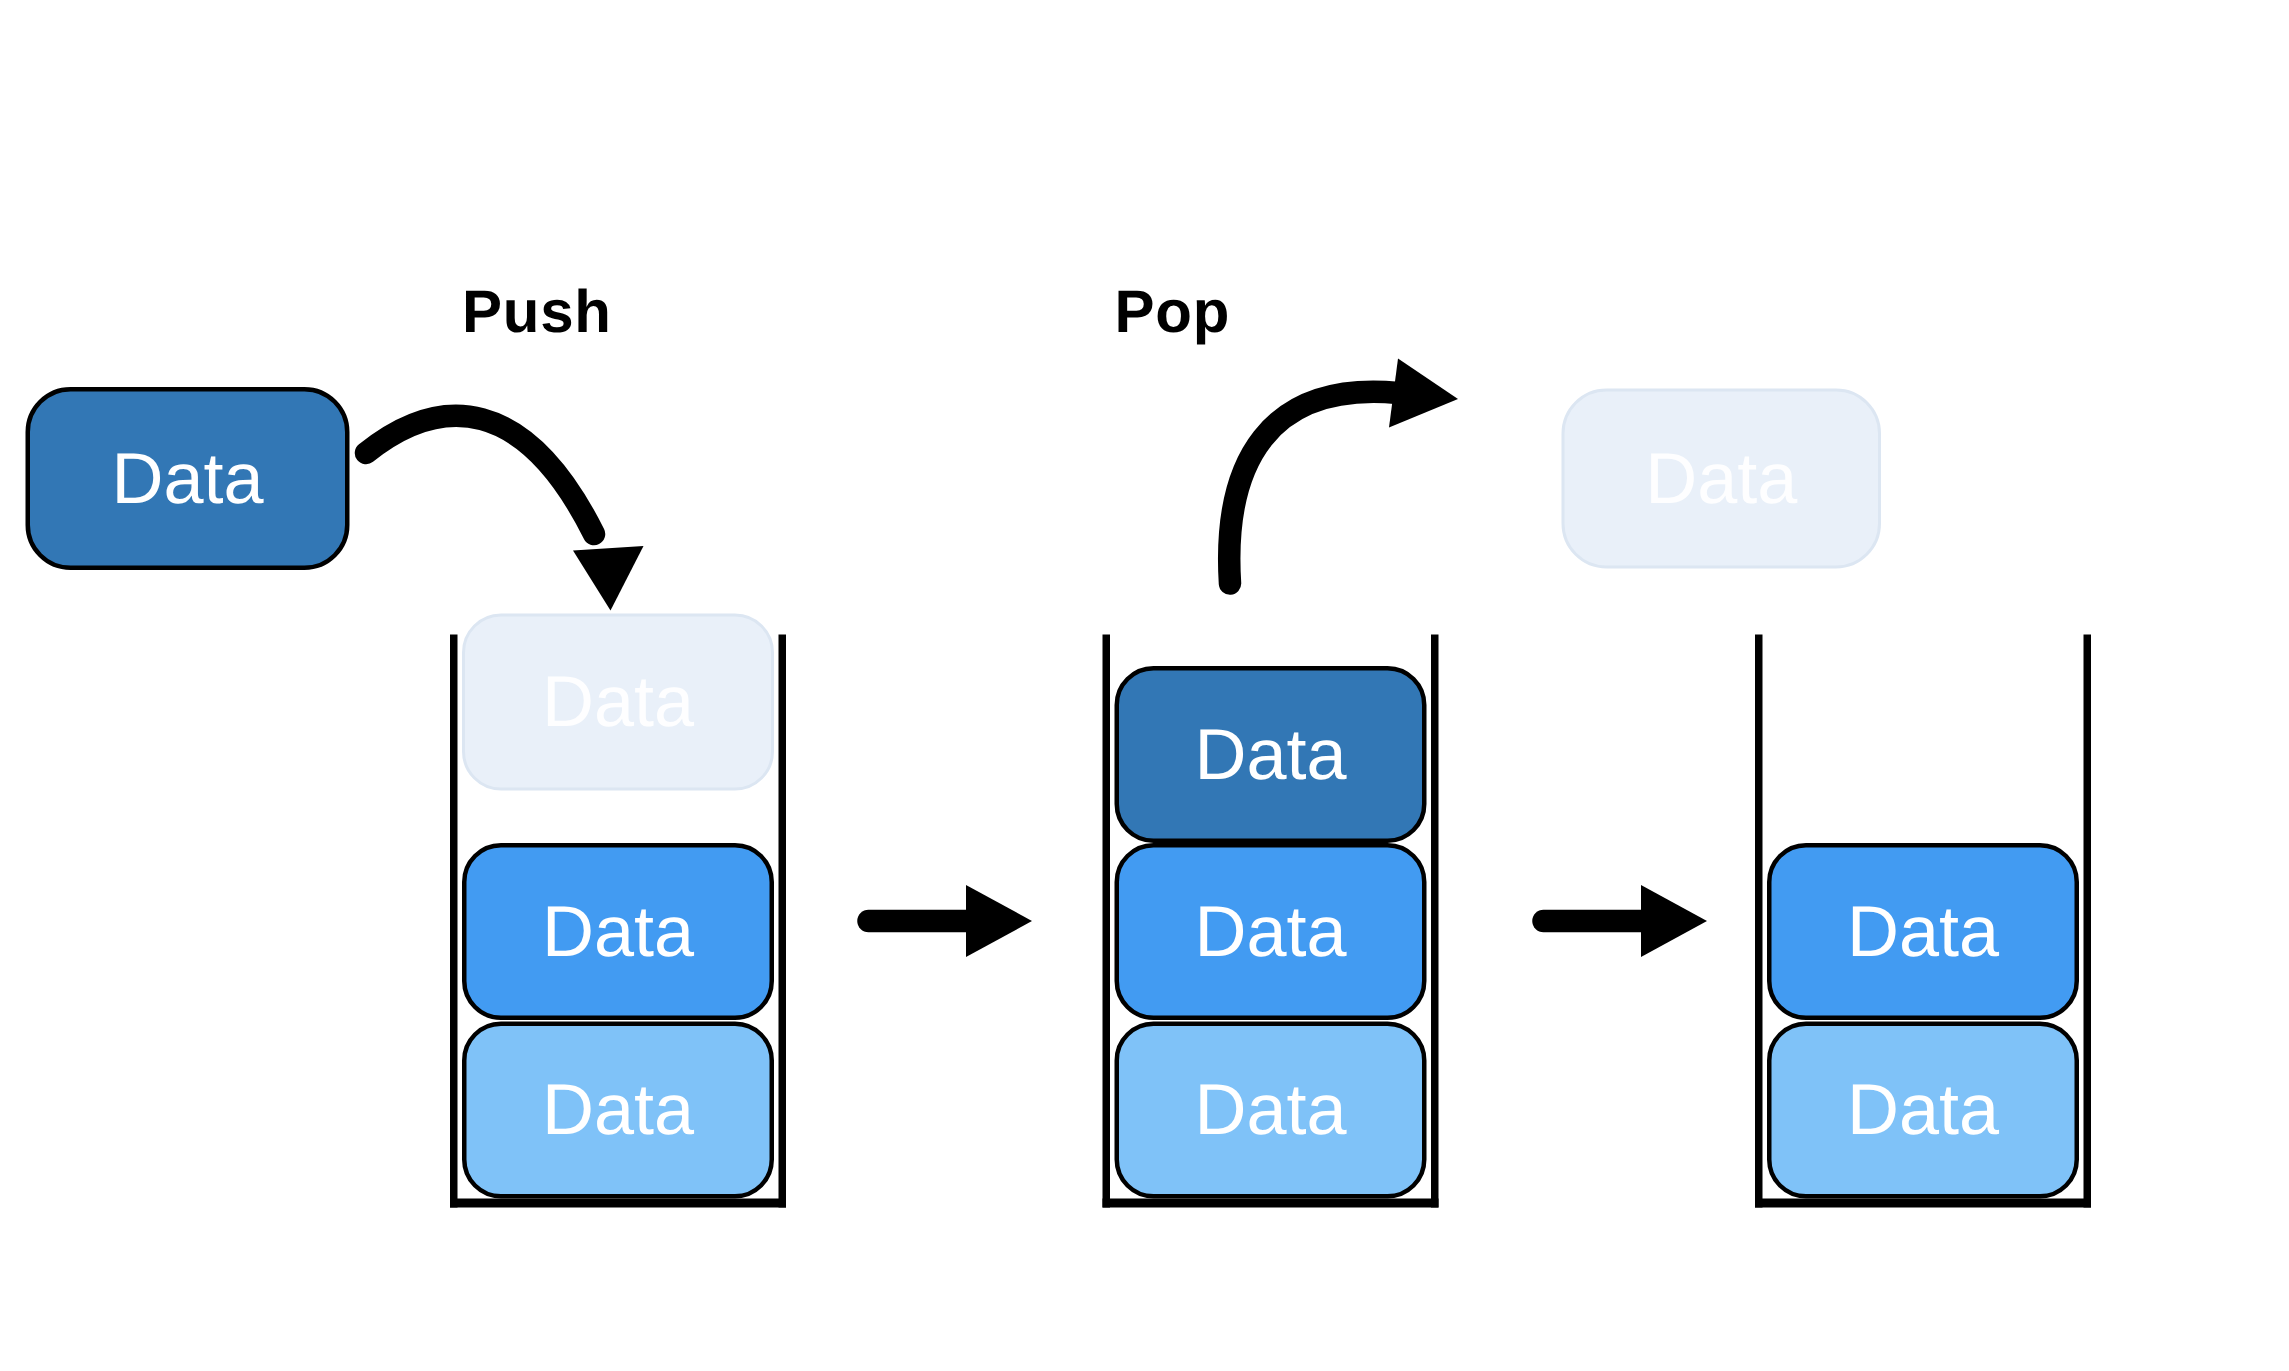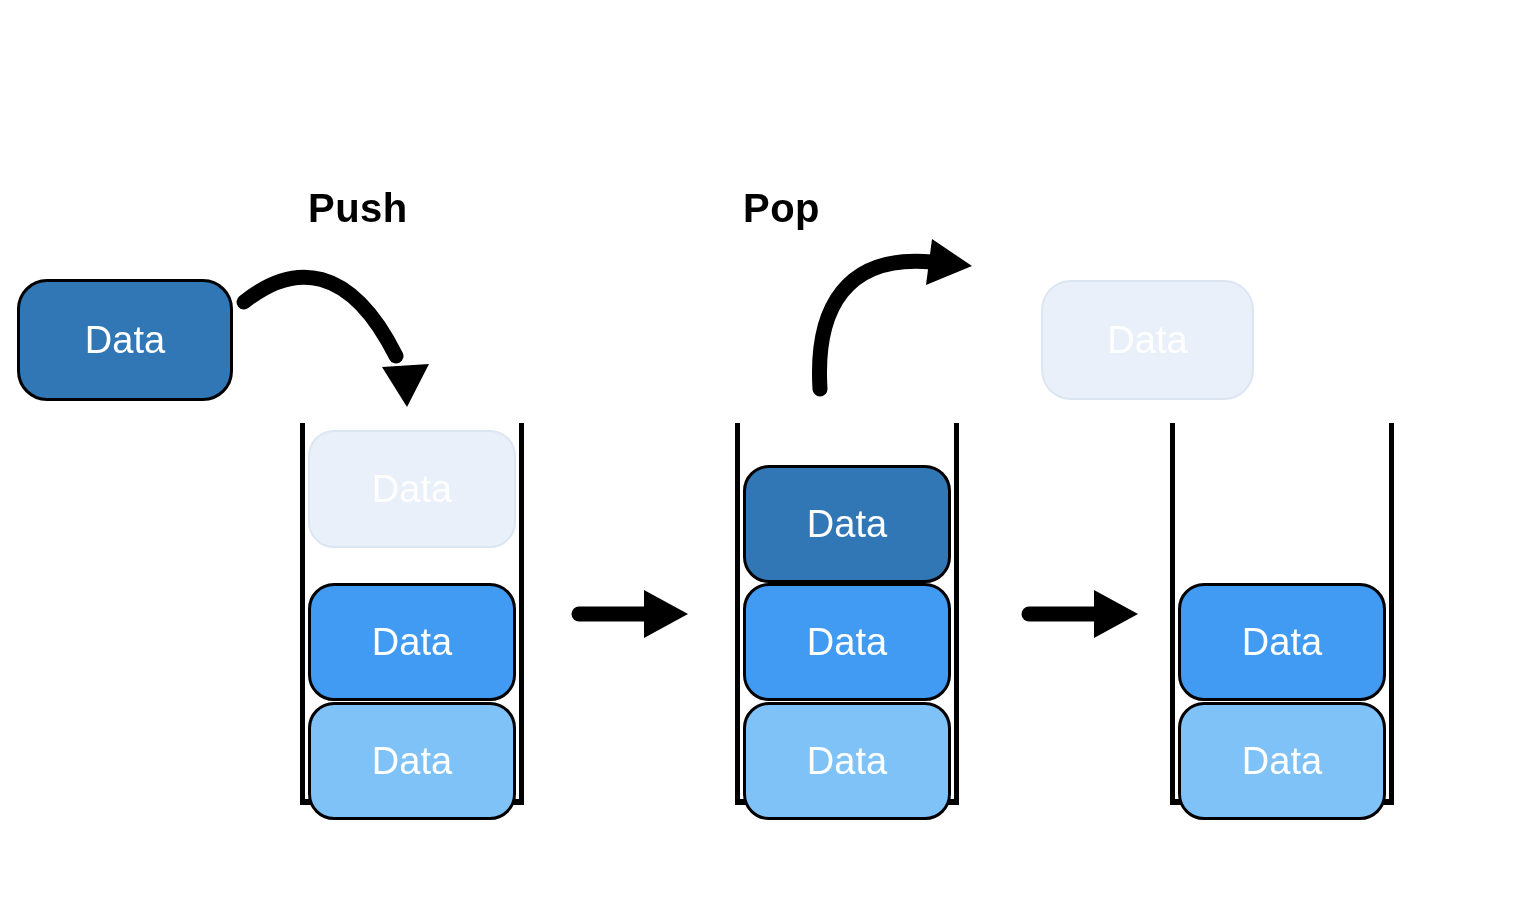--- a/index.html
+++ b/index.html
@@ -24,25 +24,24 @@
   }
   .push-label { left: 308px; top: 186px; }
   .pop-label  { left: 743px; top: 186px; }
 
   .data-box {
     position: absolute;
     box-sizing: border-box;
     display: flex;
     align-items: center;
     justify-content: center;
-    font-size: 38px;
+    font-size: 48px;
     color: #ffffff;
     border-radius: 26px;
     border: 3px solid var(--outline, #000);
-    margin-top: 21px;
   }
   .data-box.dark   { background: var(--dark-blue,   #3277B5); }
   .data-box.medium { background: var(--medium-blue, #429BF2); }
   .data-box.light  { background: var(--light-blue,  #7FC2F8); }
   .data-box.ghost  {
     background: var(--ghost-fill, #E9F0F9);
     border: 2px solid var(--ghost-border, #DCE6F2);
     color: rgba(255, 255, 255, 0.93);
   }
 

